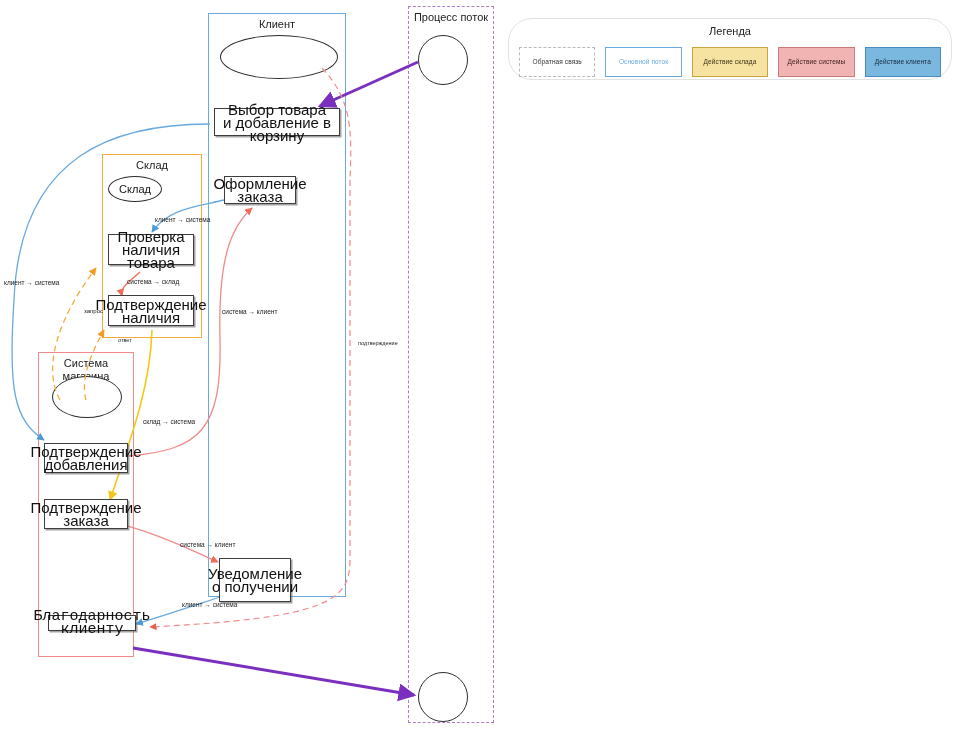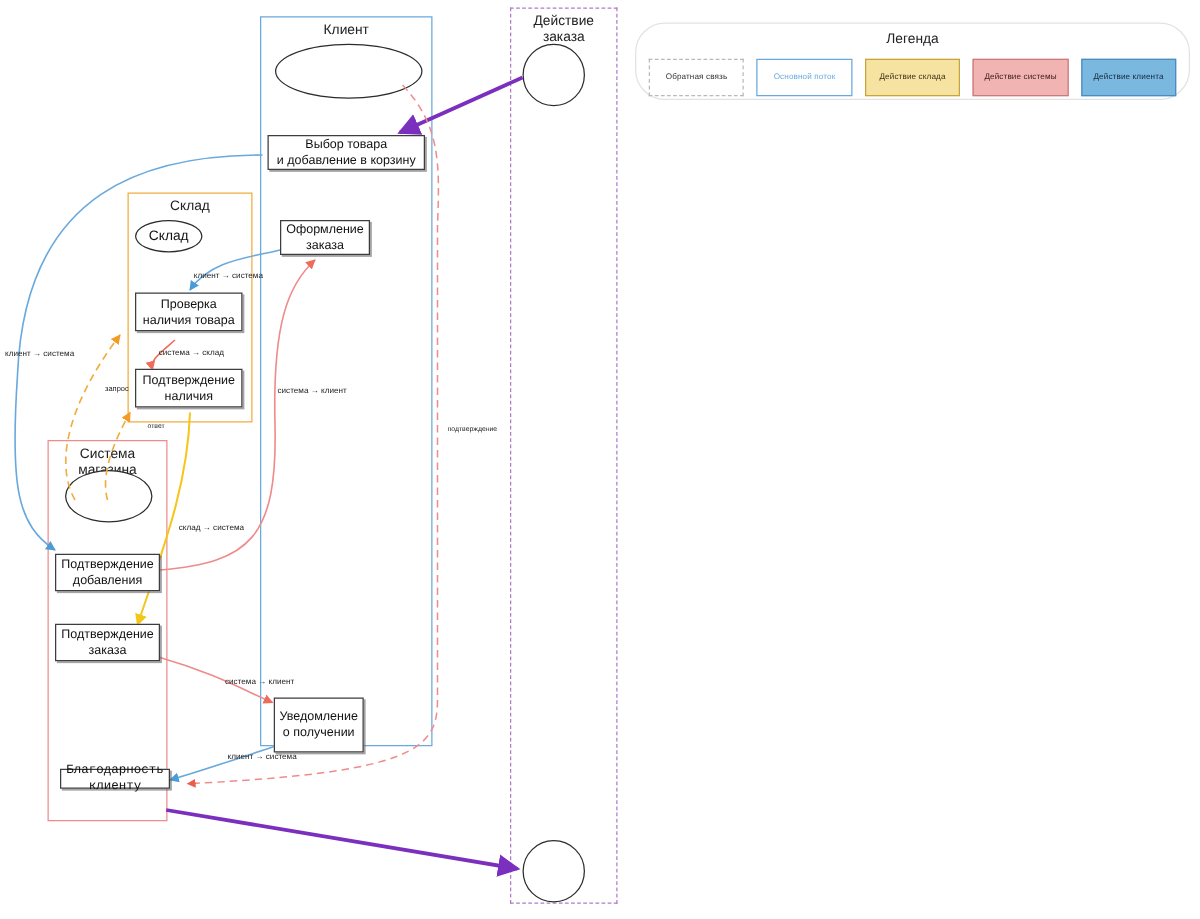--- a/index.html
+++ b/index.html
@@ -22,21 +22,21 @@
   .lane-klient{border:1.6px solid #6aa9dd;}
   .lane-sklad{border:1.6px solid #f0ad3e;}
   .lane-sistema{border:1.6px solid #ef8b8b;}
   .lane-process{border:1.6px dashed #b07cc6;}
 
   
   .node{
     position:absolute;box-sizing:border-box;
     border:1.3px solid #3d3d3d;background:#ffffff;
     display:flex;align-items:center;justify-content:center;text-align:center;
-    font-size:10px;line-height:13px;color:#111;
+    font-size:15px;line-height:13px;color:#111;
     box-shadow:1.5px 1.5px 0 rgba(90,90,90,.55);
     padding:2px 3px;
   }
 
   
   .ellipse{
     position:absolute;box-sizing:border-box;
     border:1.2px solid #2c2c2c;border-radius:50%;background:#fff;
     display:flex;align-items:center;justify-content:center;
     font-size:11px;color:#111;
@@ -81,21 +81,21 @@
 
   <div class="lane lane-sklad" style="left:102px;top:154px;width:100px;height:184px;">
     <div class="lane-title">Склад</div>
   </div>
 
   <div class="lane lane-sistema" style="left:38px;top:352px;width:96px;height:305px;">
     <div class="lane-title">Система магазина</div>
   </div>
 
   <div class="lane lane-process" style="left:408px;top:6px;width:86px;height:717px;">
-    <div class="lane-title">Действие заказа</div>
+    <div class="lane-title">Процесс поток</div>
   </div>
 
   <div class="ellipse" style="left:220px;top:35px;width:118px;height:44px;">
     <span></span>
   </div>
 
   <div class="ellipse" style="left:108px;top:176px;width:54px;height:26px;">
     <span>Склад</span>
   </div>
 

